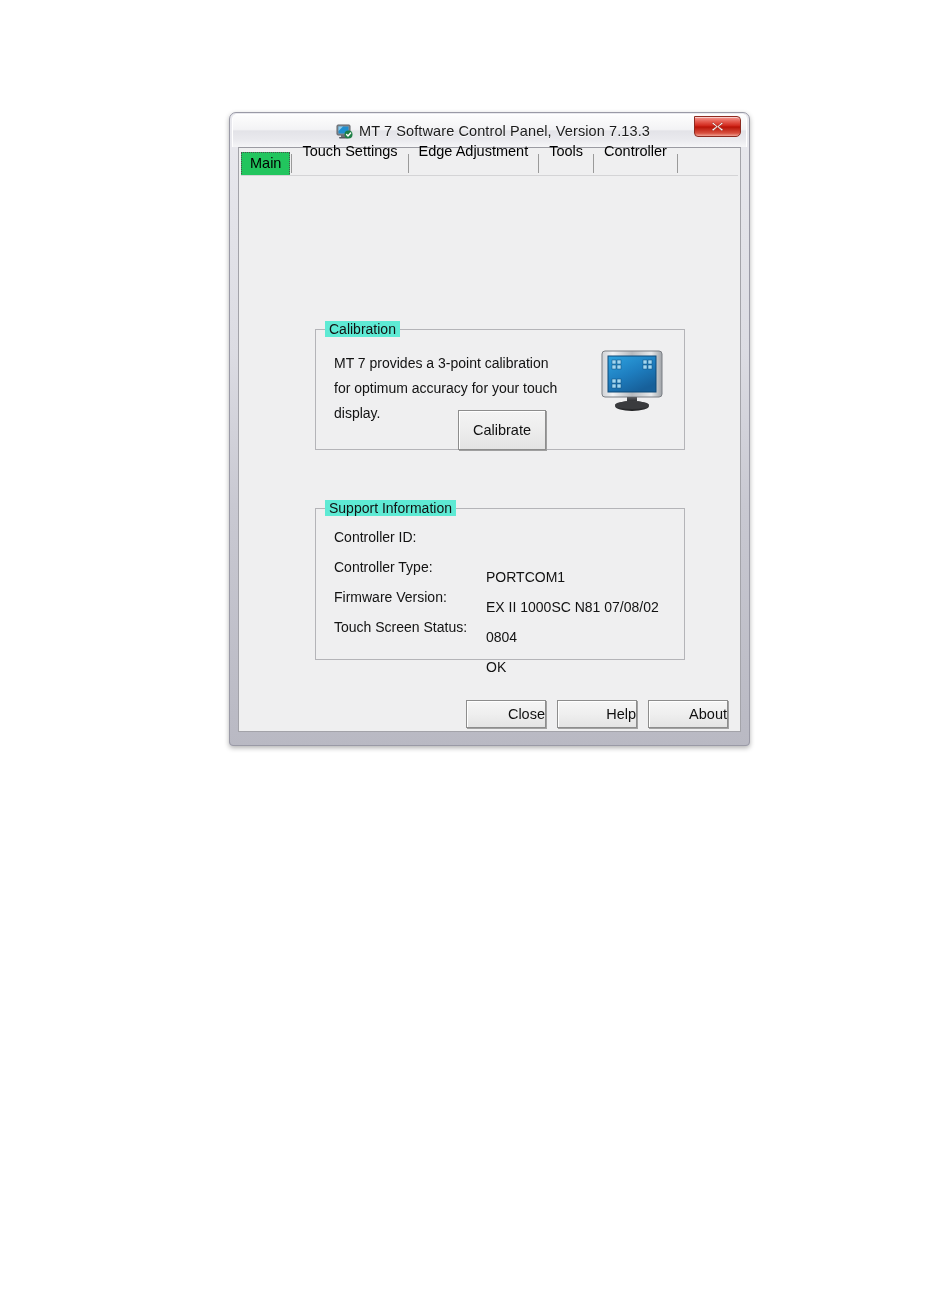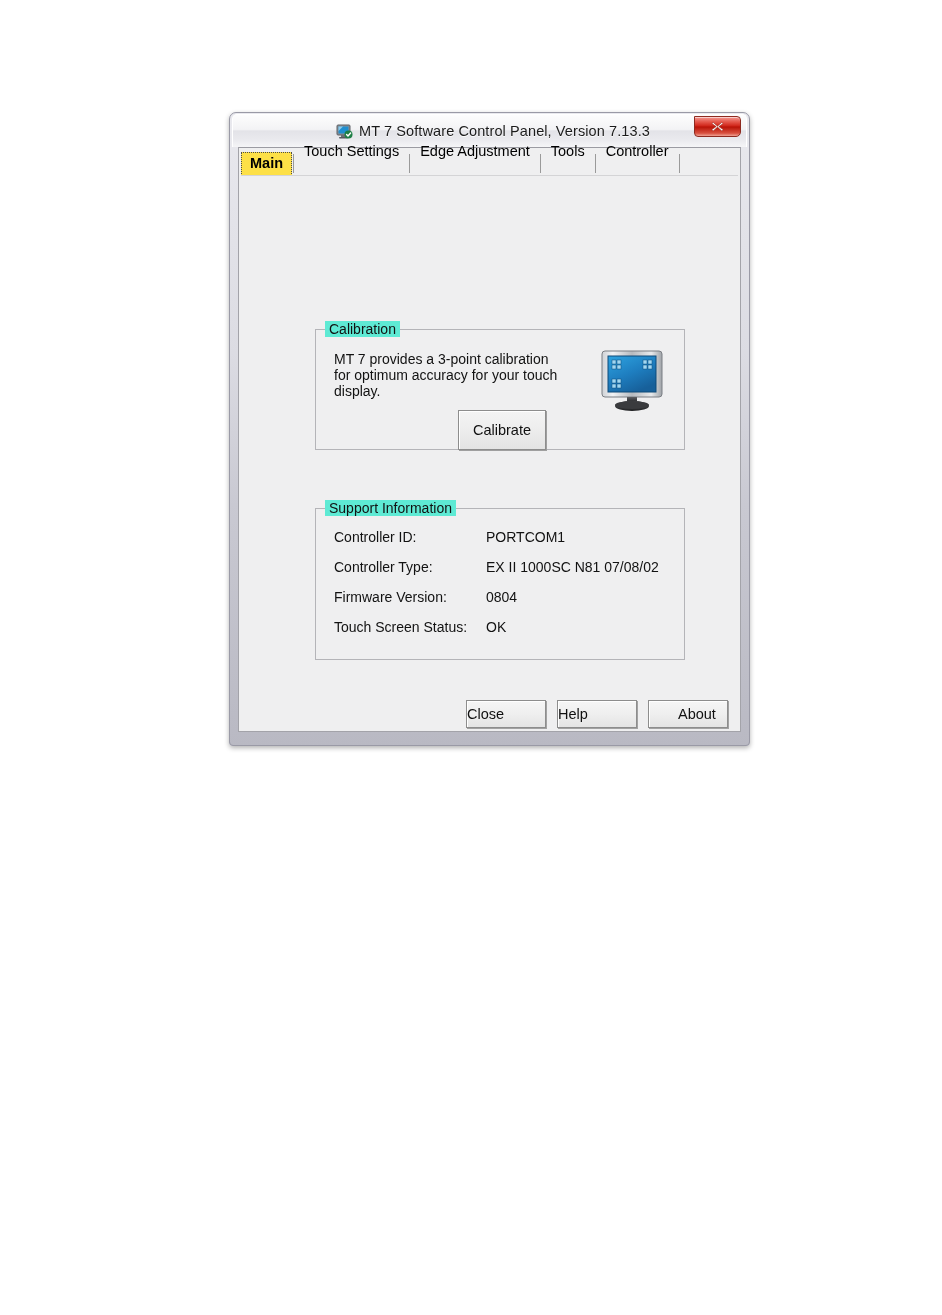--- a/index.html
+++ b/index.html
@@ -120,22 +120,21 @@
     line-height: 18px;
     white-space: nowrap;
     background: transparent;
     box-sizing: border-box;
     cursor: pointer;
     position: relative;
   }
   .tab.selected {
     border: 1px dotted #4d4d4d;
     padding: 1px 8px 3px 8px;
-    background: #fde047;
-    font-weight: bold;
+    background: #22c55e;
   }
   .tab-divider {
     width: 1px;
     height: 19px;
     background: #9a9a9a;
     margin: 0 1px 3px 1px;
     flex: 0 0 auto;
   }
 
   
@@ -172,21 +171,21 @@
     top: 153px;
     width: 370px;
     height: 121px;
   }
   #calibration-text {
     position: absolute;
     left: 18px;
     top: 21px;
     font-size: 14px;
     color: #121212;
-    line-height: 16px;
+    line-height: 25px;
     width: 230px;
   }
   #calibrate-button {
     position: absolute;
     left: 142px;
     top: 74px;
     width: 88px;
     height: 40px;
     background: linear-gradient(to bottom, #f4f4f4 0%, #ededed 50%, #e3e3e3 100%);
     border: 1px solid #8d8d8d;
@@ -227,20 +226,21 @@
     font-size: 14px;
     color: #121212;
   }
   .support-label {
     width: 152px;
     flex: 0 0 auto;
     white-space: nowrap;
   }
   .support-value {
     white-space: nowrap;
+    margin-top: 40px;
   }
 
   
   #button-row {
     position: absolute;
     left: 9px;
     top: 586px;
     width: 503px;
     height: 44px;
     box-sizing: border-box;
@@ -250,21 +250,21 @@
     top: 2px;
     width: 80px;
     height: 28px;
     background: linear-gradient(to bottom, #f6f6f6 0%, #efefef 48%, #e4e4e4 100%);
     border: 1px solid #8d8d8d;
     box-shadow: inset 1px 1px 0 #ffffff, 1px 1px 0 #a2a2a2;
     font-size: 14.5px;
     color: #101010;
     display: flex;
     align-items: center;
-    justify-content: flex-start;
+    justify-content: flex-end;
     box-sizing: border-box;
     cursor: pointer;
   }
   #close-dialog-button { left: 228px; }
   #help-button        { left: 319px; }
   #about-button       { left: 410px; padding-left: 29px; }
 </style>
 </head>
 <body>
 

